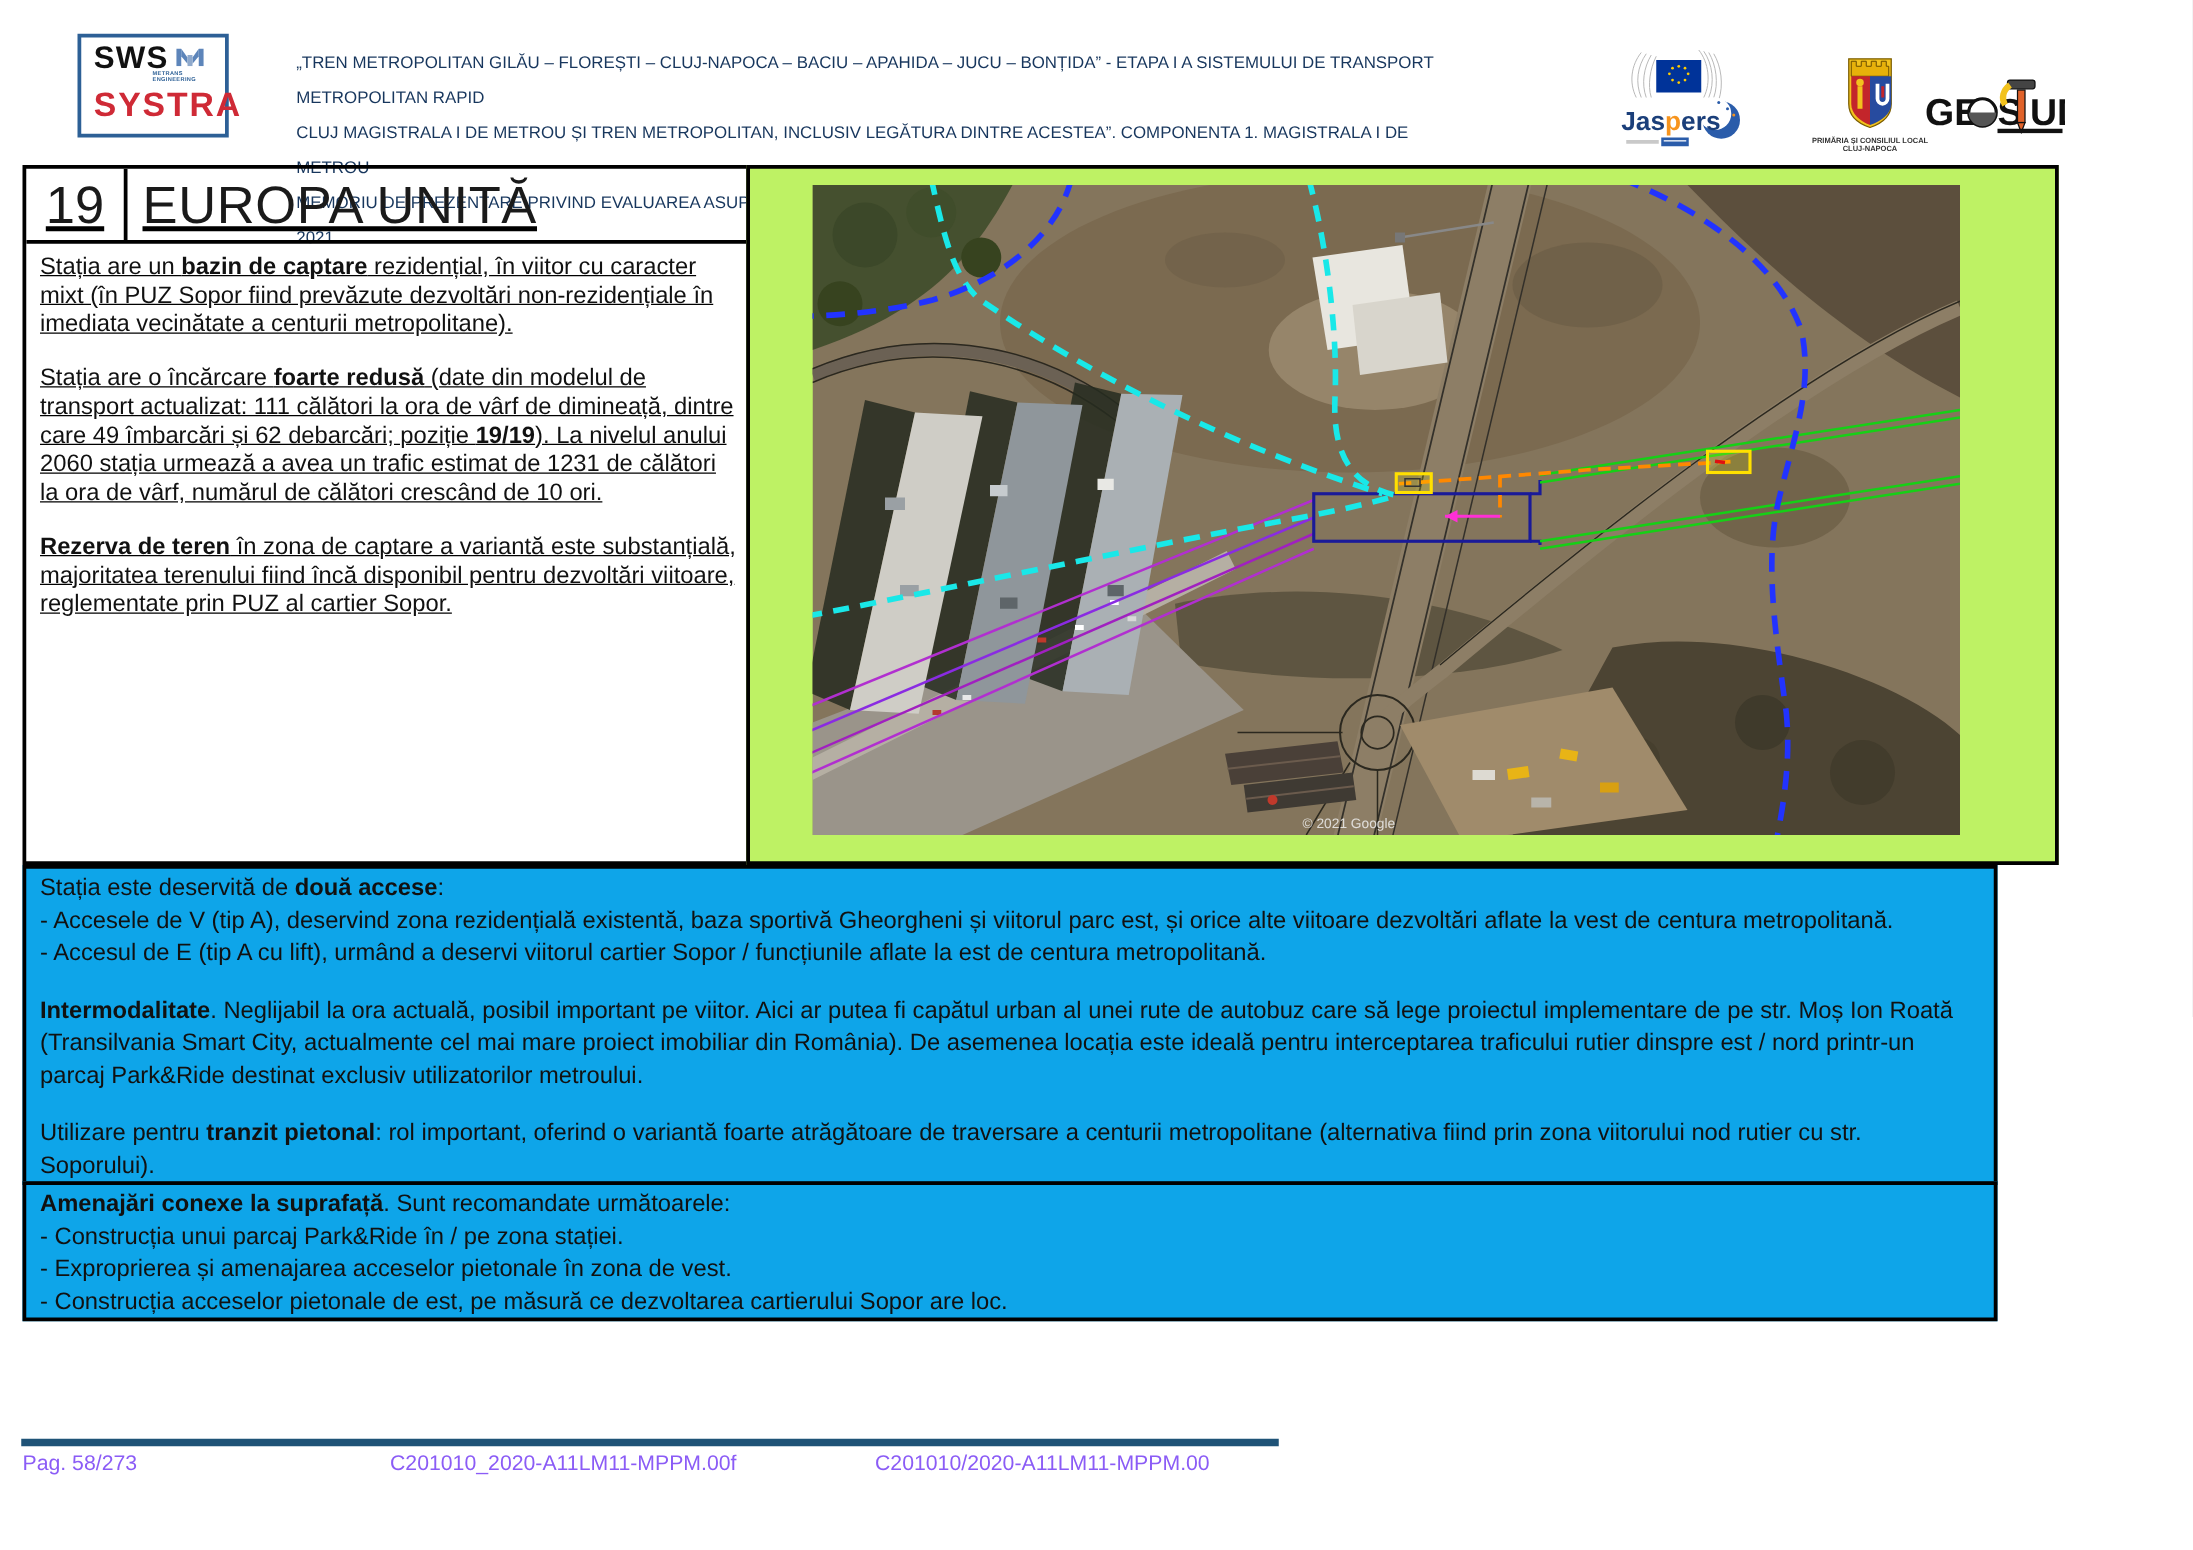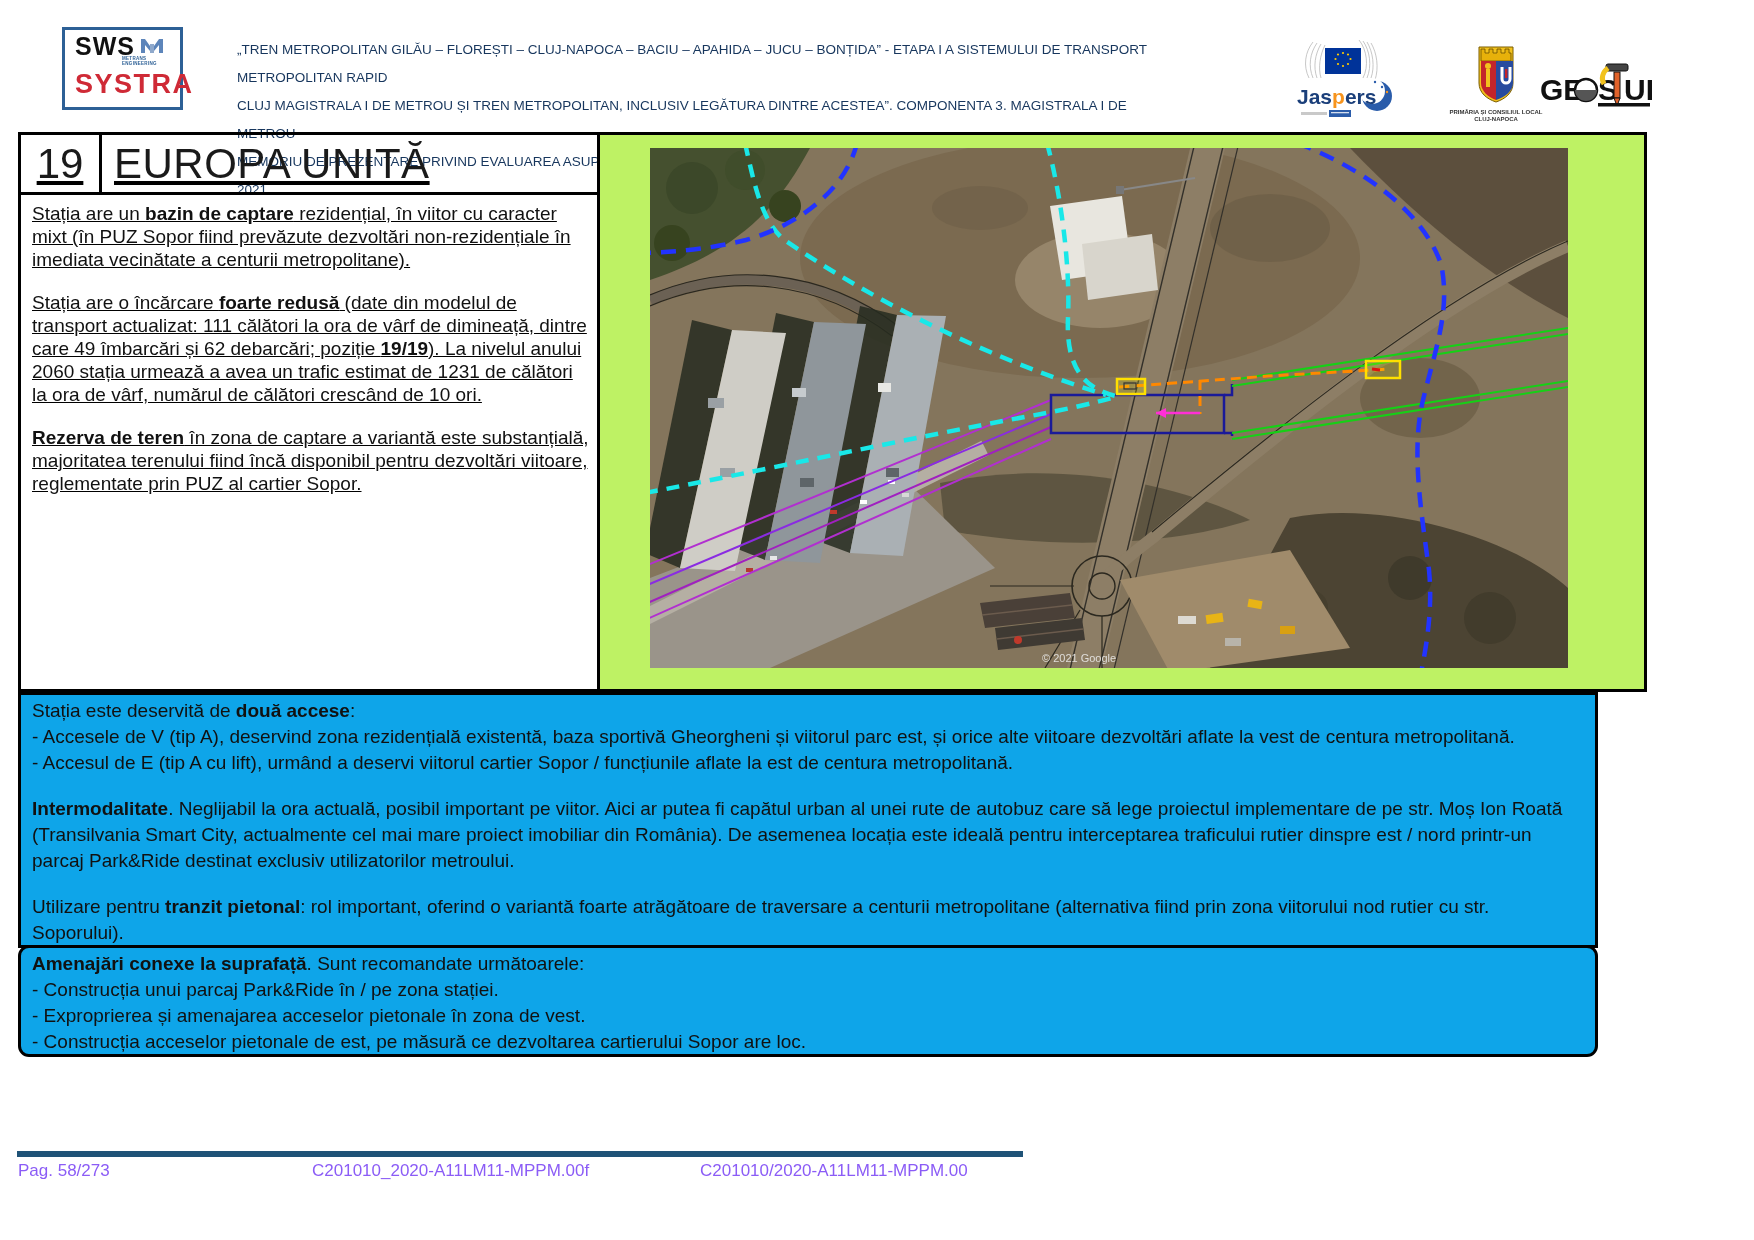--- a/index.html
+++ b/index.html
@@ -43,21 +43,21 @@
   .map-box{
     position:absolute;left:597px;top:132px;width:1050px;height:560px;
     border:3px solid #000;box-sizing:border-box;background:#bef264;
   }
   .map-svg{position:absolute;left:50px;top:13px;}
   .sect{
     position:absolute;left:18px;width:1580px;border:3px solid #000;box-sizing:border-box;
     font-size:19px;line-height:26px;color:#111;padding:3px 10px 0 11px;overflow:hidden;background:#0ea5e9;
   }
   .sect-access{top:692px;height:256px;}
-  .sect-surface{top:945px;height:112px;border-radius:11px;}
+  .sect-surface{top:945px;height:112px;}
   .sect .para{min-height:26px;}
   .para.blank{min-height:20px;height:20px;}
   .b{font-weight:bold;}
   
   .footer-rule{position:absolute;left:17px;top:1151px;width:1006px;height:6px;background:#1f5377;}
   .footer-text{position:absolute;top:1161px;font-size:17px;color:#8b5cf6;}
   .ft-page{left:18px;}
   .ft-ref1{left:312px;}
   .ft-ref2{left:700px;}
 </style>
@@ -78,21 +78,21 @@
           <rect x="9" y="7" width="4" height="9" fill="#8fa9cc"></rect>
         </g>
       </svg>
     </div>
     <div class="sws-sub">METRANS ENGINEERING</div>
     <div class="systra-word">SYSTRA</div>
   </div>
 
   <div class="proj-title">
     <div>„TREN METROPOLITAN GILĂU – FLOREȘTI – CLUJ-NAPOCA – BACIU – APAHIDA – JUCU – BONȚIDA” - ETAPA I A SISTEMULUI DE TRANSPORT METROPOLITAN RAPID</div>
-    <div>CLUJ MAGISTRALA I DE METROU ȘI TREN METROPOLITAN, INCLUSIV LEGĂTURA DINTRE ACESTEA”. COMPONENTA 3. MAGISTRALA I DE METROU</div>
+    <div>CLUJ MAGISTRALA I DE METROU ȘI TREN METROPOLITAN, INCLUSIV LEGĂTURA DINTRE ACESTEA”. COMPONENTA 1. MAGISTRALA I DE METROU</div>
     <div>MEMORIU DE PREZENTARE PRIVIND EVALUAREA ASUPRA MEDIULUI (CONFORM ANEXA NR. 5.E DIN CADRUL LEGII NR. 292/2018) – APRILIE 2021</div>
   </div>
 
   <div class="jaspers">
     <svg width="110" height="88" viewBox="0 0 110 88">
 
       <g stroke="#b9b9b9" stroke-width="0.8" fill="none">
         <path d="M14,40 C8,28 10,14 18,4"></path>
           <path d="M18,40 C13,28 15,15 22,5"></path>
         <path d="M22,40 C18,29 20,16 26,6"></path>

